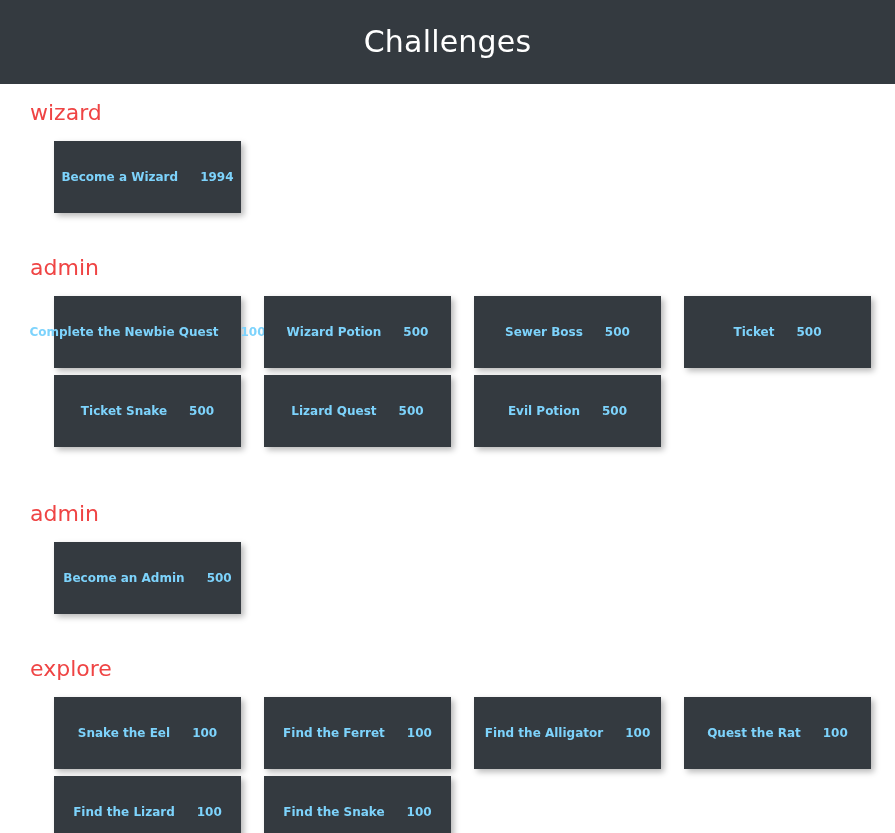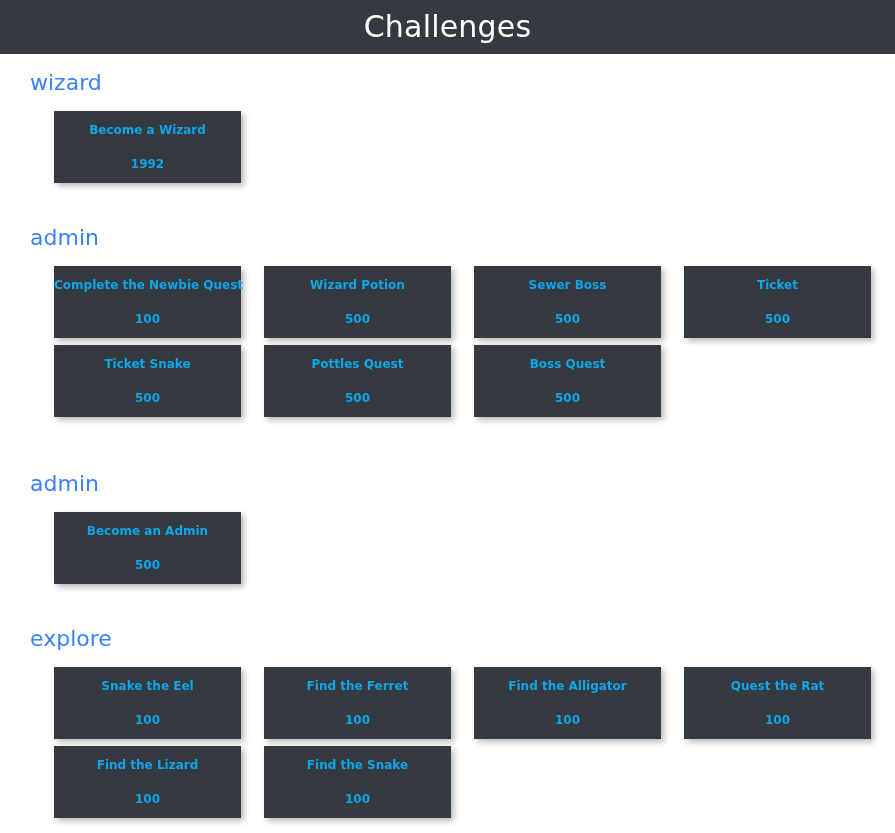--- a/index.html
+++ b/index.html
@@ -12,21 +12,21 @@
   body {
     width: 895px;
     height: 833px;
     overflow: hidden;
     font-family: "DejaVu Sans", "Liberation Sans", sans-serif;
     color: #212529;
   }
 
   
   .app-header {
-    height: 54px;
+    height: 84px;
     background: #343a40;
     display: flex;
     align-items: center;
     justify-content: center;
   }
   .app-title {
     color: #ffffff;
     font-size: 30px;
     font-weight: 400;
     letter-spacing: 0.2px;
@@ -38,21 +38,21 @@
   .page {
     padding: 0 0 0 0;
   }
 
   .section {
     padding-left: 30px;
   }
   .section-heading {
     font-size: 22px;
     font-weight: 400;
-    color: #3b82f6;
+    color: #ef4444;
     margin: 0;
     padding: 0;
     line-height: 1;
     font-family: "DejaVu Sans", "Liberation Sans", sans-serif;
   }
 
   
   .section-wizard  { padding-top: 18px; }
   .section-quests  { padding-top: 44px; }
   .section-admin   { padding-top: 56px; }
@@ -65,23 +65,24 @@
     flex-wrap: wrap;
     align-content: flex-start;
     width: 841px;
     gap: 7px 23px;
   }
 
   .challenge-card {
     width: 187px;
     height: 72px;
     background: #343a40;
-    color: #0ea5e9;
+    color: #7dd3fc;
     display: flex;
-    flex-direction: column;
+    flex-direction: row;
+    align-items: center;
     justify-content: center;
     gap: 22px;
     box-shadow: 3px 3px 6px rgba(0, 0, 0, 0.28);
     cursor: pointer;
     user-select: none;
   }
   .challenge-card .card-title {
     font-size: 12px;
     font-weight: 700;
     text-align: center;
@@ -102,21 +103,21 @@
   <h1 class="app-title">Challenges</h1>
 </div>
 
 <div class="page">
 
   <div class="section section-wizard">
     <h2 class="section-heading">wizard</h2>
     <div class="card-grid">
       <div class="challenge-card">
         <div class="card-title">Become a Wizard</div>
-        <div class="card-points">1992</div>
+        <div class="card-points">1994</div>
       </div>
     </div>
   </div>
 
   <div class="section section-quests">
     <h2 class="section-heading">admin</h2>
     <div class="card-grid">
       <div class="challenge-card">
         <div class="card-title">Complete the Newbie Quest</div>
         <div class="card-points">100</div>
@@ -131,25 +132,25 @@
       </div>
       <div class="challenge-card">
         <div class="card-title">Ticket</div>
         <div class="card-points">500</div>
       </div>
       <div class="challenge-card">
         <div class="card-title">Ticket Snake</div>
         <div class="card-points">500</div>
       </div>
       <div class="challenge-card">
-        <div class="card-title">Pottles Quest</div>
+        <div class="card-title">Lizard Quest</div>
         <div class="card-points">500</div>
       </div>
       <div class="challenge-card">
-        <div class="card-title">Boss Quest</div>
+        <div class="card-title">Evil Potion</div>
         <div class="card-points">500</div>
       </div>
     </div>
   </div>
 
   <div class="section section-admin">
     <h2 class="section-heading">admin</h2>
     <div class="card-grid">
       <div class="challenge-card">
         <div class="card-title">Become an Admin</div>

